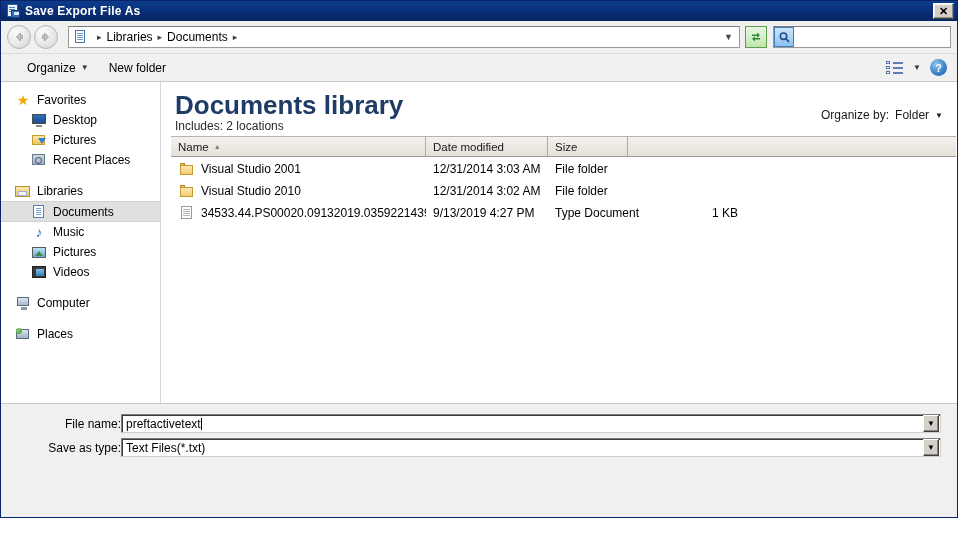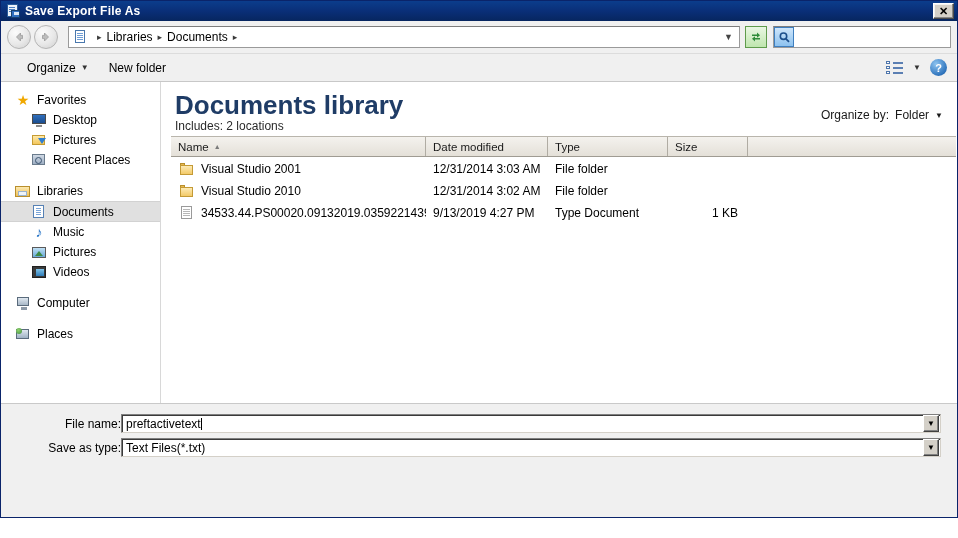--- a/index.html
+++ b/index.html
@@ -702,23 +702,20 @@
       </div>
 
       <div class="col-head">
         <div class="ch" style="width:255px">
           <span>Name</span>
           <span class="sort-caret">▲</span>
         </div>
         <div class="ch" style="width:122px">
           <span>Date modified</span>
         </div>
-        <div class="ch" style="width:120px">
-          <span>Type</span>
-        </div>
         <div class="ch" style="width:80px">
           <span>Size</span>
         </div>
         <div class="ch" style="flex:1"></div>
       </div>
 
       <div class="rows">
 
         <div class="row">
           <div class="cell name" style="width:255px">

